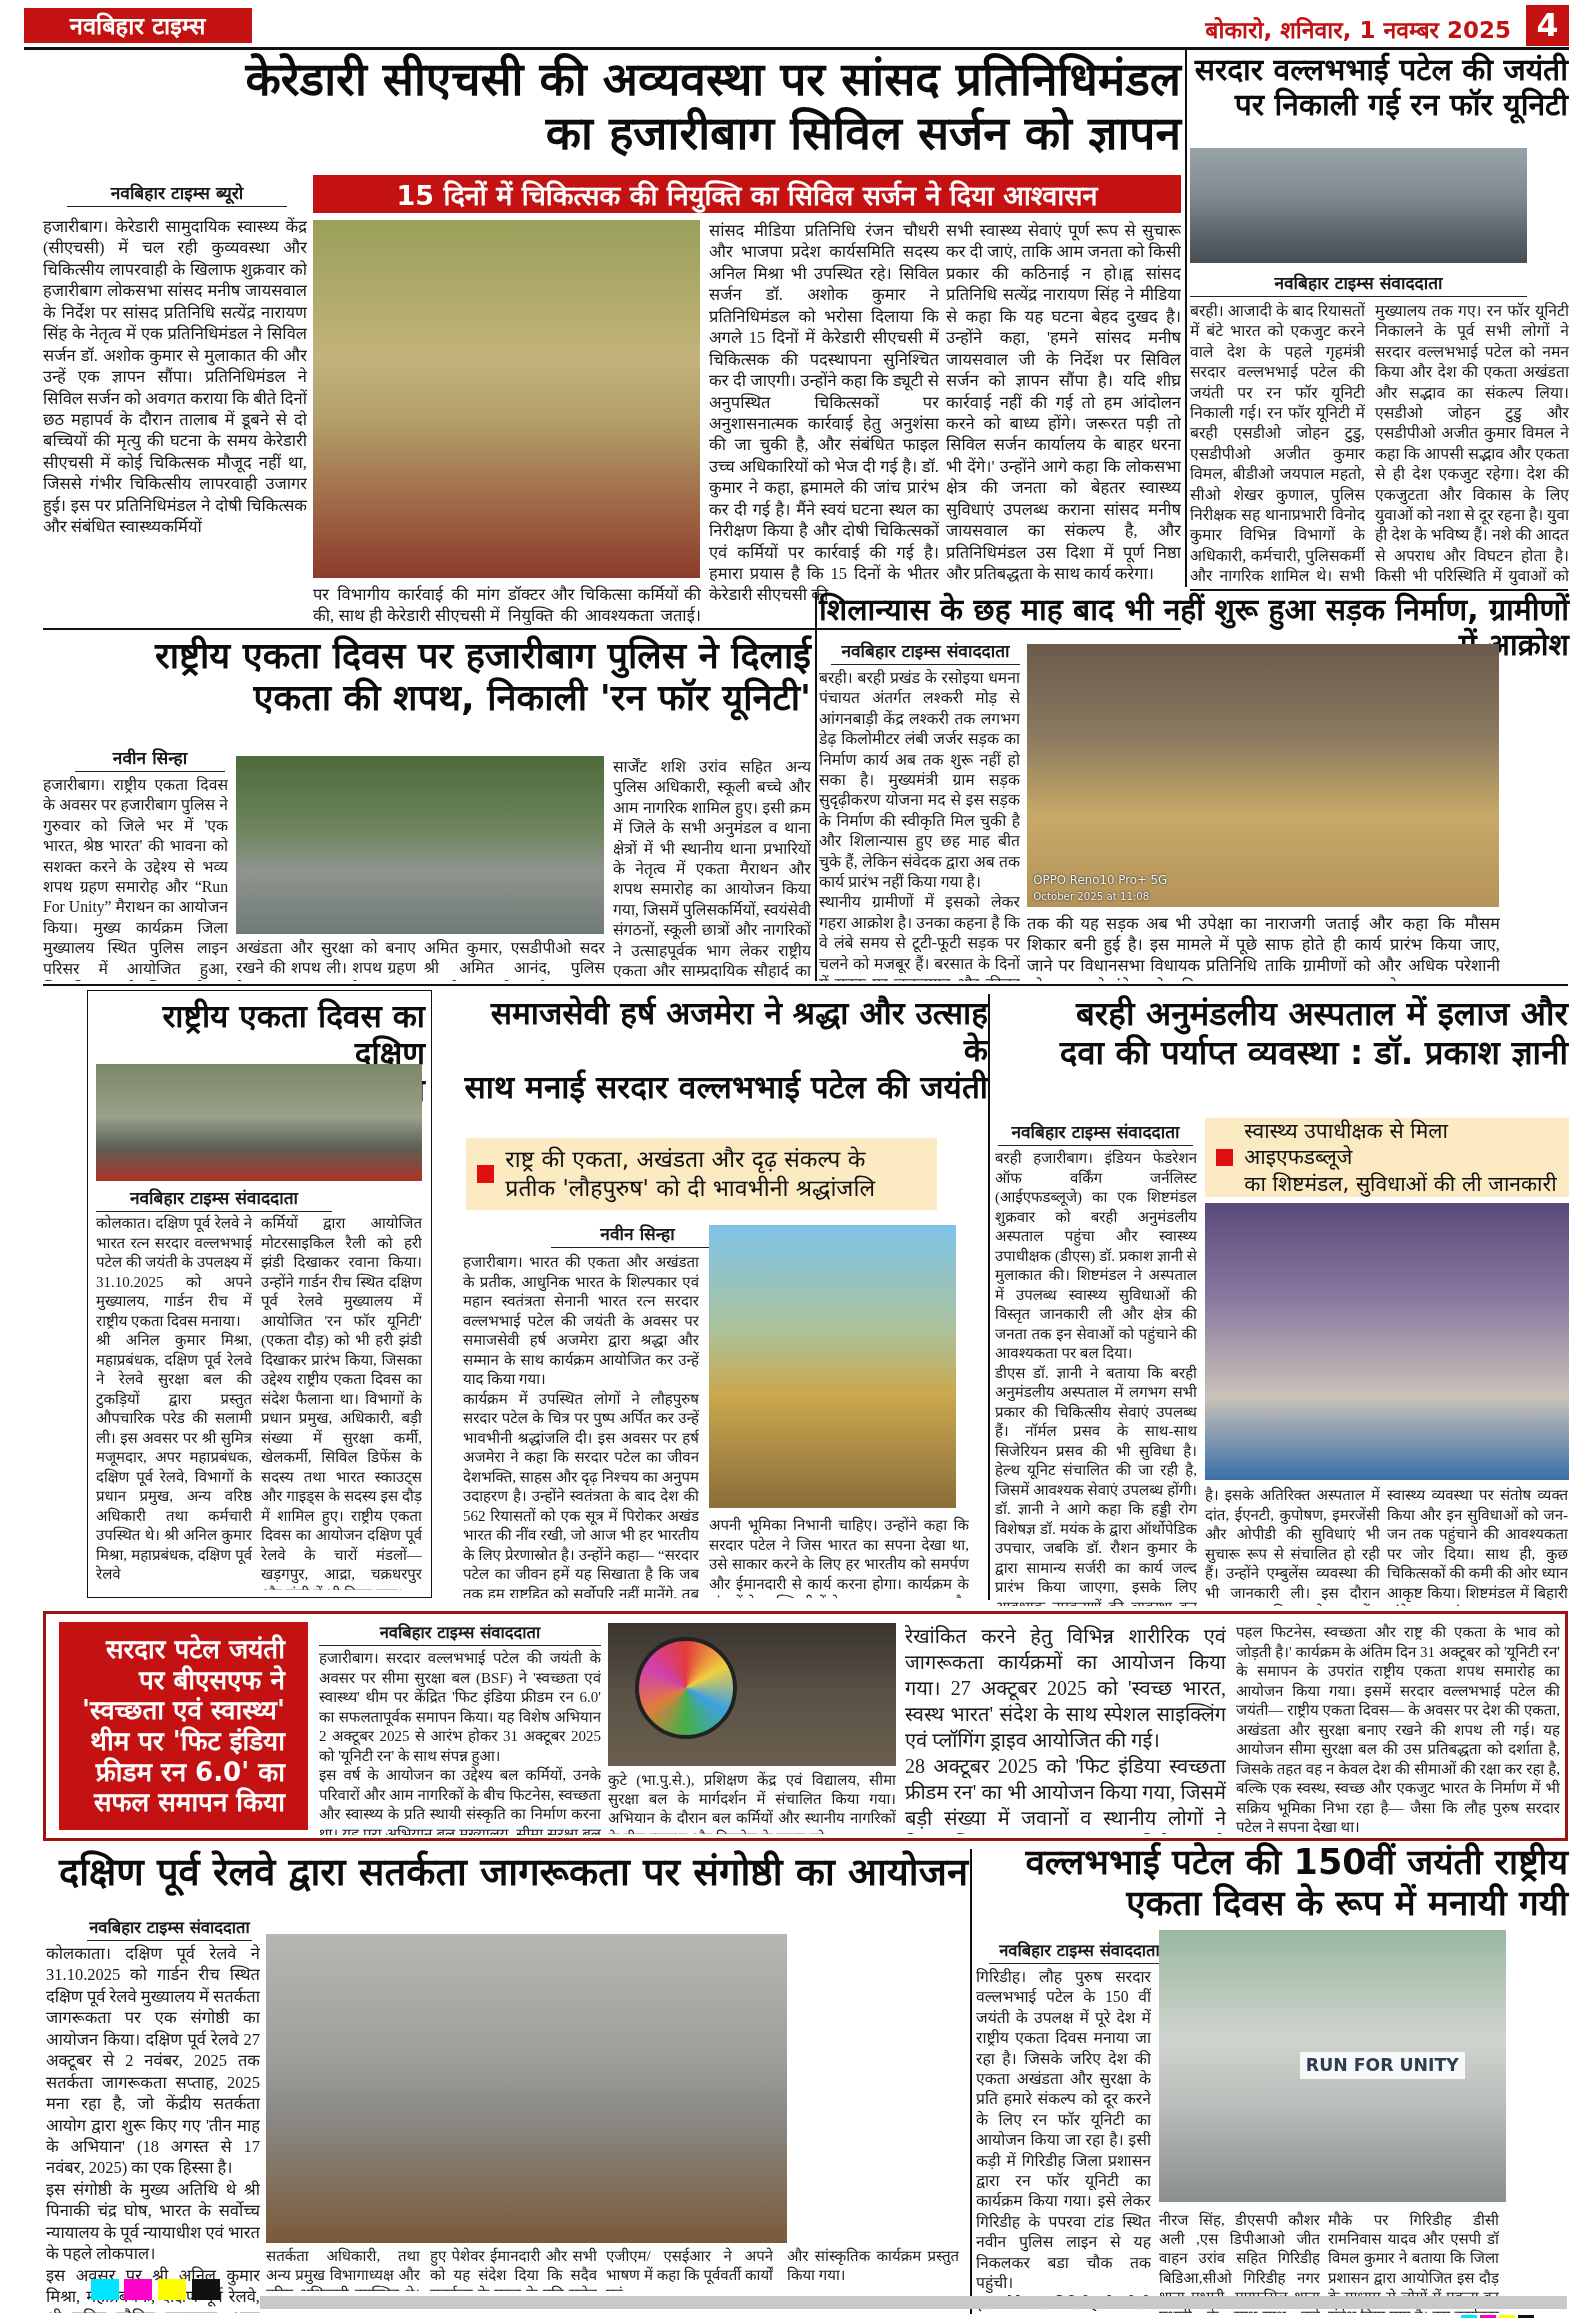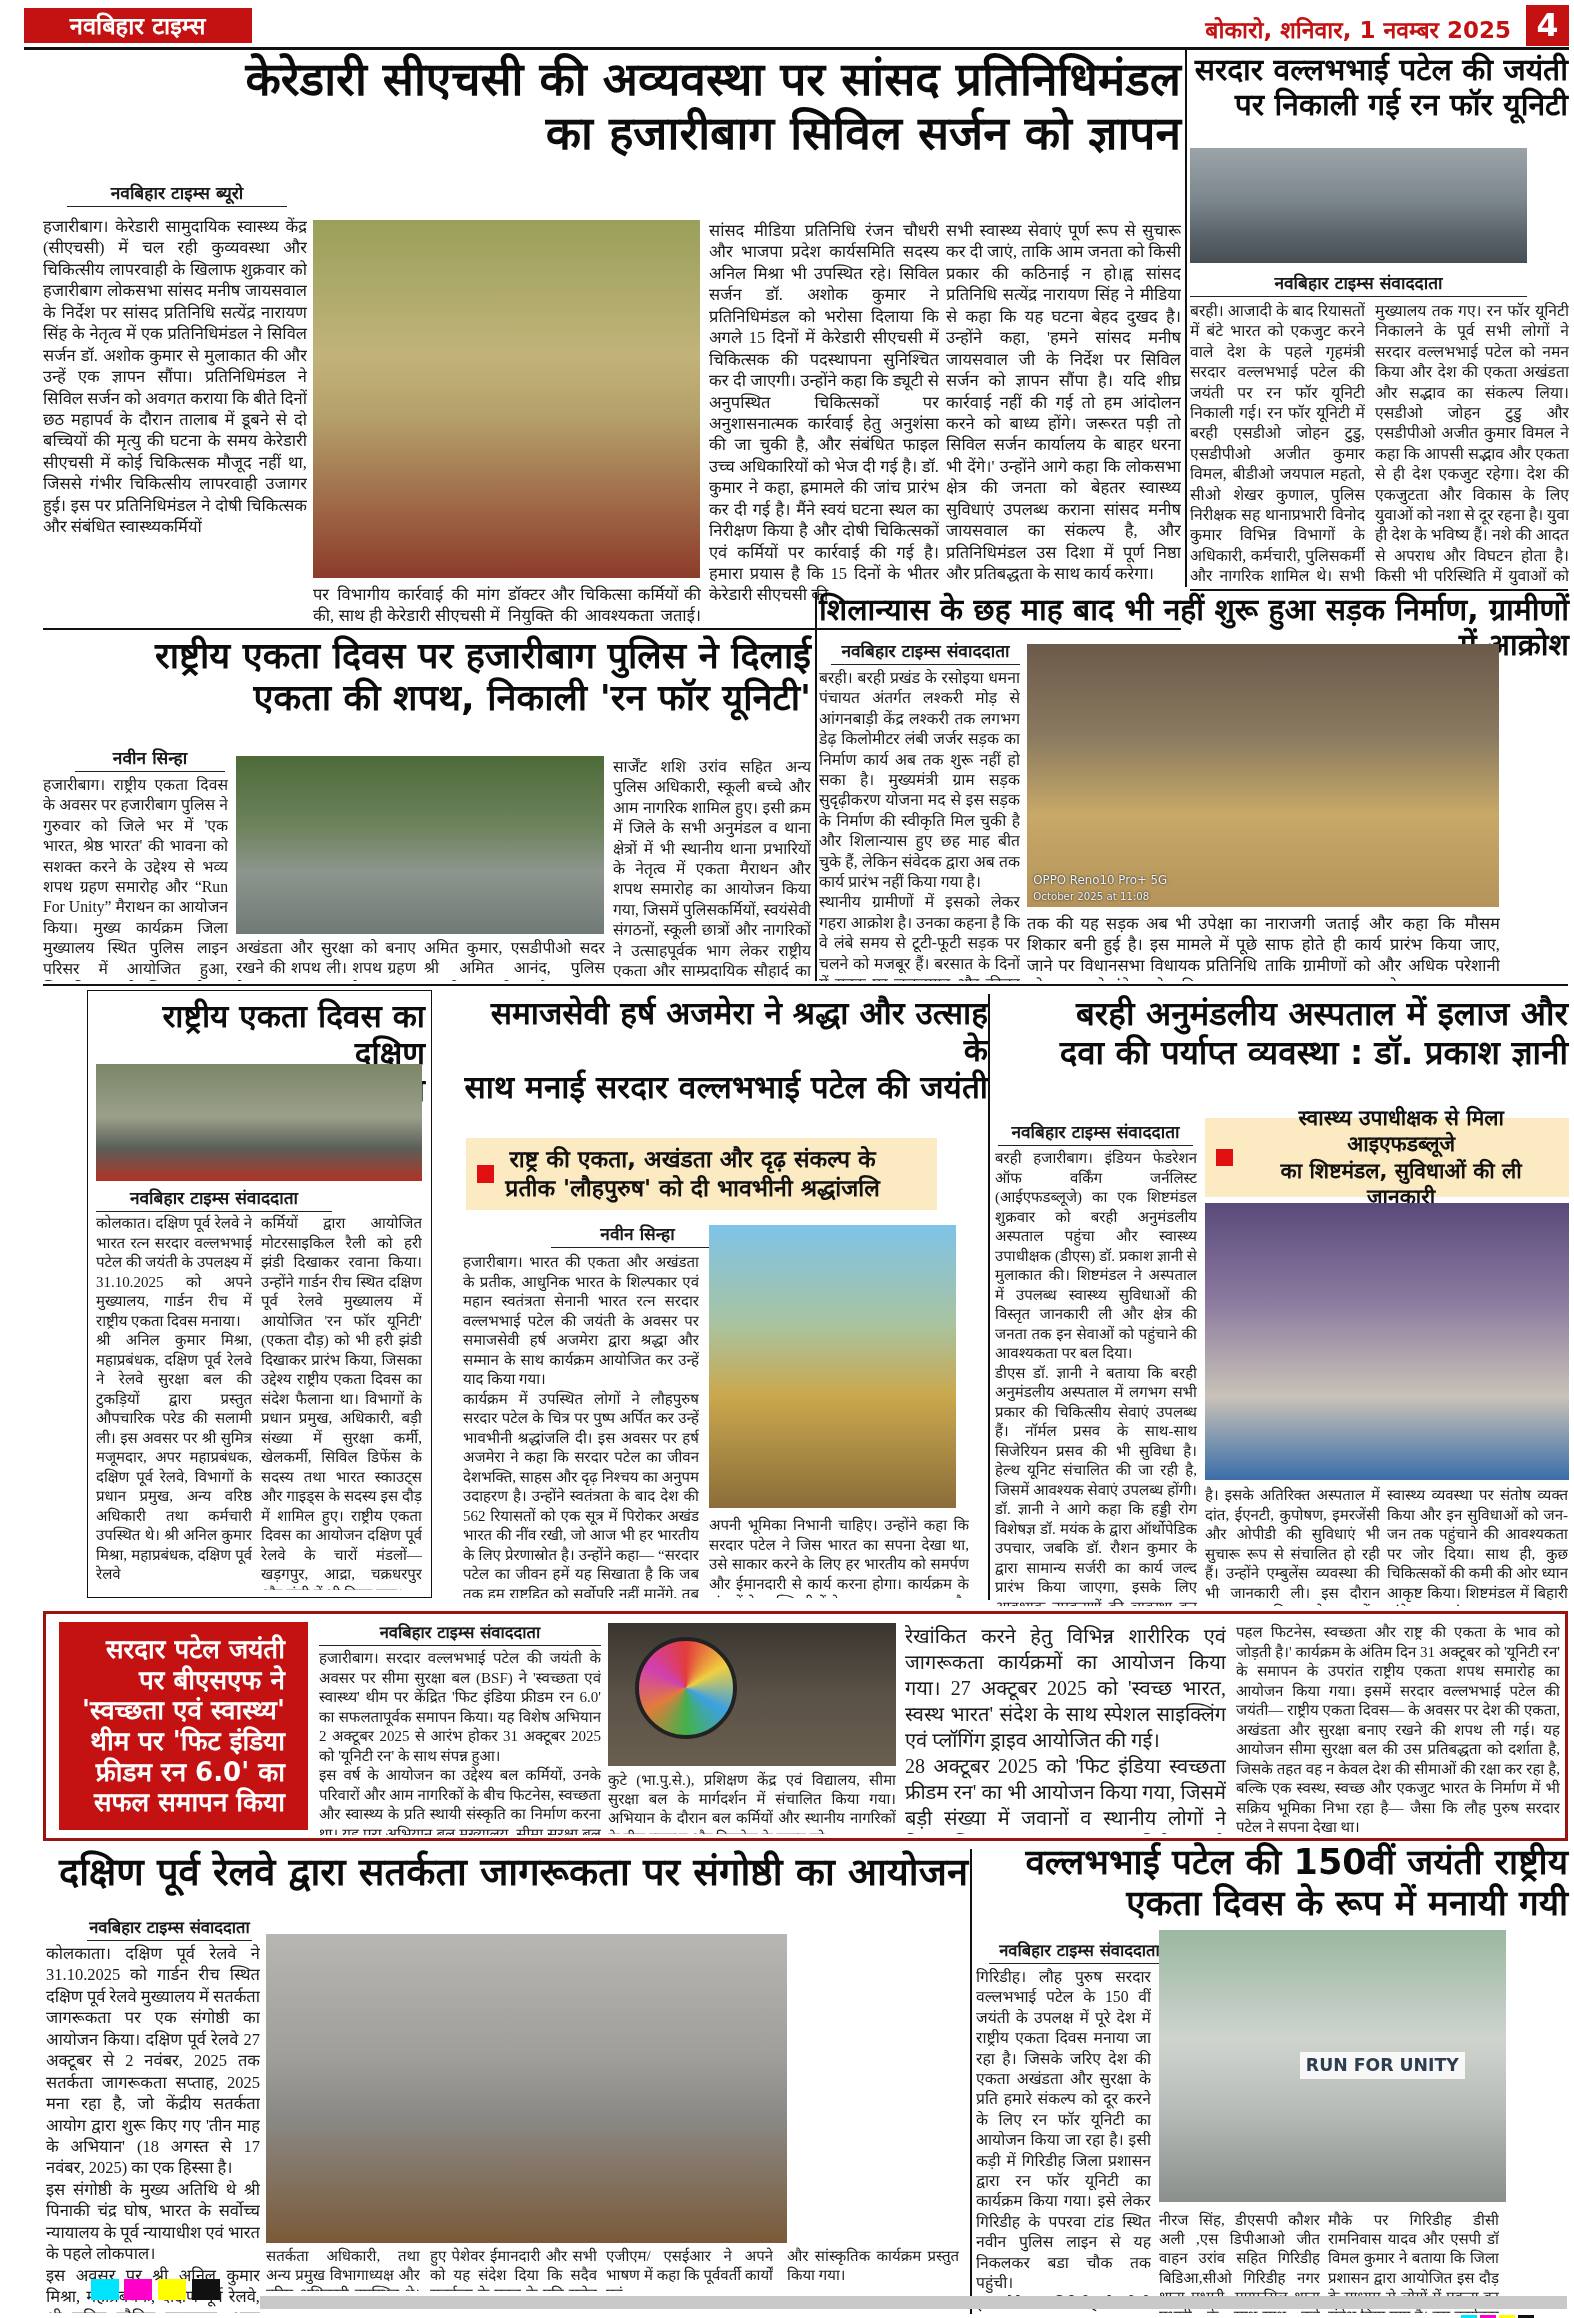--- a/index.html
+++ b/index.html
@@ -9,22 +9,22 @@
   .hl{font-family:"DejaVu Sans","Liberation Sans",sans-serif;font-weight:700;color:#0c0c0c;
       text-align:right;white-space:pre-line;line-height:1.18;}
   .body-txt{font-size:16.5px;line-height:1.3;text-align:justify;overflow:hidden;white-space:pre-line;}
   .byline{font-weight:700;text-align:center;font-size:17.3px;border-bottom:1.6px solid #222;padding-bottom:2.4px;
           font-family:"DejaVu Sans","Liberation Sans",sans-serif;}
   .redbox{background:#c41111;color:#ffffff;}
   .redbar{background:#c41111;color:#ffffff;display:flex;align-items:center;justify-content:center;
           font-family:"DejaVu Sans","Liberation Sans",sans-serif;font-weight:700;}
   .yellowband{background:#fbeac2;display:flex;align-items:center;gap:11px;padding:6.3px 11px;box-sizing:border-box;}
   .yellowband .bullet{width:17.3px;height:17.3px;background:#e01010;flex:0 0 auto;}
-  .yellowband .subtxt{font-weight:700;font-size:23px;line-height:1.25;white-space:pre-line;
-          font-family:"DejaVu Sans","Liberation Sans",sans-serif;color:#111;text-align:center;}
+  .yellowband .subtxt{font-weight:400;font-size:23px;line-height:1.25;white-space:pre-line;
+          font-family:"DejaVu Sans","Liberation Sans",sans-serif;color:#111;}
   .photo{position:absolute;overflow:hidden;}
   .photo .wm{position:absolute;left:6.3px;bottom:20.5px;color:#e8f4ff;font-size:11.8px;
           font-family:"DejaVu Sans",sans-serif;text-shadow:0 0 2.4px #000;}
   .photo .wm2{position:absolute;left:6.3px;bottom:4.7px;color:#e8f4ff;font-size:10.2px;
           font-family:"DejaVu Sans",sans-serif;text-shadow:0 0 2.4px #000;}
   .photo .shirt{position:absolute;right:41px;top:45%;color:#2c3e50;font-weight:700;font-size:17.3px;
           font-family:"DejaVu Sans",sans-serif;background:rgba(255,255,255,.85);padding:3.1px 6.3px;text-align:center;line-height:1.2;}
   .rule-h{background:#111;}
   .rule-v{background:#111;}
   .cap{font-size:16.5px;line-height:1.28;text-align:justify;overflow:hidden;}
@@ -43,20 +43,21 @@
 <div class="page">
 
   <div class="abs mast-box redbox" style="left:23.6px;top:7.9px;width:228px;height:35px;font-size:23.6px;color:#ffffff;">नवबिहार टाइम्स</div>
   <div class="abs" style="left:1149px;top:12.6px;width:362px;text-align:right;font-weight:700;font-size:23px;color:#c41111;font-family:'DejaVu Sans',sans-serif;">बोकारो, शनिवार, 1 नवम्बर 2025</div>
   <div class="abs mast-box redbox" style="left:1526px;top:4.7px;width:43px;height:41px;font-size:31.5px;color:#ffffff;">4</div>
   <div class="abs rule-h" style="left:23.6px;top:47px;width:1545px;height:3.1px;"></div>
 
   <div class="abs hl" style="left:43px;top:52px;width:1138px;font-size:46px;">केरेडारी सीएचसी की अव्यवस्था पर सांसद प्रतिनिधिमंडल
 का हजारीबाग सिविल सर्जन को ज्ञापन</div>
   <div class="abs byline" style="left:67px;top:181px;width:220px;">नवबिहार टाइम्स ब्यूरो</div>
+  <div class="abs redbar" style="left:313px;top:175px;width:868px;height:38px;font-size:27px;">15 दिनों में चिकित्सक की नियुक्ति का सिविल सर्जन ने दिया आश्वासन</div>
   <div class="abs body-txt" style="left:43px;top:216px;width:264px;height:408px;">हजारीबाग। केरेडारी सामुदायिक स्वास्थ्य केंद्र (सीएचसी) में चल रही कुव्यवस्था और चिकित्सीय लापरवाही के खिलाफ शुक्रवार को हजारीबाग लोकसभा सांसद मनीष जायसवाल के निर्देश पर सांसद प्रतिनिधि सत्येंद्र नारायण सिंह के नेतृत्व में एक प्रतिनिधिमंडल ने सिविल सर्जन डॉ. अशोक कुमार से मुलाकात की और उन्हें एक ज्ञापन सौंपा। प्रतिनिधिमंडल ने सिविल सर्जन को अवगत कराया कि बीते दिनों छठ महापर्व के दौरान तालाब में डूबने से दो बच्चियों की मृत्यु की घटना के समय केरेडारी सीएचसी में कोई चिकित्सक मौजूद नहीं था, जिससे गंभीर चिकित्सीय लापरवाही उजागर हुई। इस पर प्रतिनिधिमंडल ने दोषी चिकित्सक और संबंधित स्वास्थ्यकर्मियों</div>
   <div class="photo" style="left:313px;top:220px;width:387px;height:358px;background:linear-gradient(180deg,#9aa05a 0%,#c2b37a 38%,#b4a06a 55%,#8d3b2a 100%);"></div>
   <div class="abs cap" style="left:313px;top:584px;width:187px;height:41px;">पर विभागीय कार्रवाई की मांग की, साथ ही केरेडारी सीएचसी में पर्याप्त संख्या में</div>
   <div class="abs cap" style="left:508px;top:584px;width:193px;height:41px;">डॉक्टर और चिकित्सा कर्मियों की नियुक्ति की आवश्यकता जताई। बैठक के दौरान</div>
   <div class="abs body-txt" style="left:709px;top:220px;width:230px;height:403px;">सांसद मीडिया प्रतिनिधि रंजन चौधरी और भाजपा प्रदेश कार्यसमिति सदस्य अनिल मिश्रा भी उपस्थित रहे। सिविल सर्जन डॉ. अशोक कुमार ने प्रतिनिधिमंडल को भरोसा दिलाया कि अगले 15 दिनों में केरेडारी सीएचसी में चिकित्सक की पदस्थापना सुनिश्चित कर दी जाएगी। उन्होंने कहा कि ड्यूटी से अनुपस्थित चिकित्सकों पर अनुशासनात्मक कार्रवाई हेतु अनुशंसा की जा चुकी है, और संबंधित फाइल उच्च अधिकारियों को भेज दी गई है। डॉ. कुमार ने कहा, ह्रमामले की जांच प्रारंभ कर दी गई है। मैंने स्वयं घटना स्थल का निरीक्षण किया है और दोषी चिकित्सकों एवं कर्मियों पर कार्रवाई की गई है। हमारा प्रयास है कि 15 दिनों के भीतर केरेडारी सीएचसी की</div>
   <div class="abs body-txt" style="left:946px;top:220px;width:235px;height:403px;">सभी स्वास्थ्य सेवाएं पूर्ण रूप से सुचारू कर दी जाएं, ताकि आम जनता को किसी प्रकार की कठिनाई न हो।ह्व सांसद प्रतिनिधि सत्येंद्र नारायण सिंह ने मीडिया से कहा कि यह घटना बेहद दुखद है। उन्होंने कहा, 'हमने सांसद मनीष जायसवाल जी के निर्देश पर सिविल सर्जन को ज्ञापन सौंपा है। यदि शीघ्र कार्रवाई नहीं की गई तो हम आंदोलन करने को बाध्य होंगे। जरूरत पड़ी तो सिविल सर्जन कार्यालय के बाहर धरना भी देंगे।' उन्होंने आगे कहा कि लोकसभा क्षेत्र की जनता को बेहतर स्वास्थ्य सुविधाएं उपलब्ध कराना सांसद मनीष जायसवाल का संकल्प है, और प्रतिनिधिमंडल उस दिशा में पूर्ण निष्ठा और प्रतिबद्धता के साथ कार्य करेगा।</div>
   <div class="abs rule-v" style="left:1185px;top:50px;width:1.6px;height:537px;"></div>
 
   <div class="abs hl" style="left:1190px;top:52px;width:378px;font-size:30px;">सरदार वल्लभभाई पटेल की जयंती
 पर निकाली गई रन फॉर यूनिटी</div>

